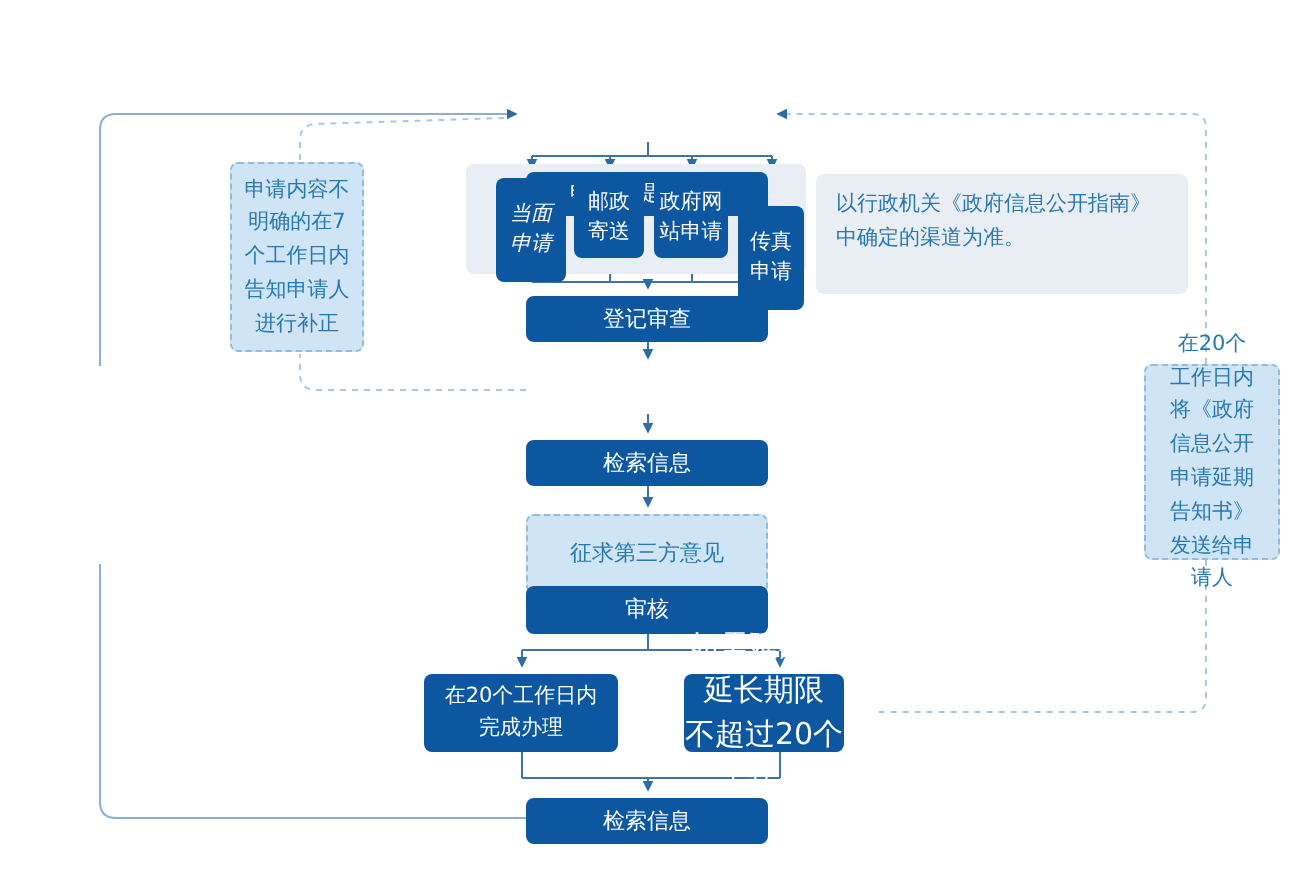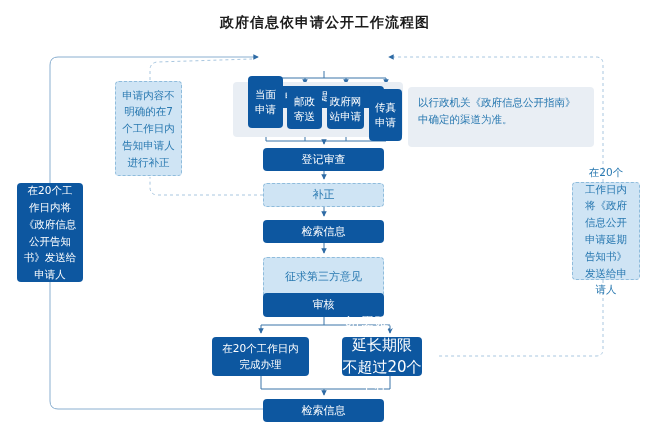--- a/index.html
+++ b/index.html
@@ -28,24 +28,24 @@
     border:1px dashed var(--c-box_border,#8fbcdc);
     color:var(--c-note_text,#2878b0);
     border-radius:4px;font-size:11px;
   }
   .panel{
     position:absolute;z-index:1;background:var(--c-panel,#e9eef4);border-radius:4px;
   }
   
   #apply      {left:263px;top:49px; width:121px;height:22px;margin-top:37px;}
   #channels-panel{left:233px;top:82px;width:170px;height:55px;}
-  #m1         {left:248px;top:76px;width:35px;height:52px;font-size:10.5px;}
+  #m1         {left:248px;top:89px;width:35px;height:52px;font-size:10.5px;font-style:italic;}
   #m2         {left:287px;top:89px;width:35px;height:40px;font-size:10.5px;}
   #m3         {left:327px;top:89px;width:37px;height:40px;font-size:10.5px;}
-  #m4         {left:369px;top:89px;width:33px;height:52px;font-size:10.5px;}
+  #m4         {left:369px;top:103px;width:33px;height:52px;font-size:10.5px;}
   #noteB      {left:408px;top:87px;width:166px;height:46px;z-index:2;
                font-size:10.5px;line-height:1.6;color:var(--c-note_text,#2878b0);
                padding:7px 10px;border-radius:4px;position:absolute;
                background:var(--c-panel,#e9eef4);white-space:pre-line;}
   #register   {left:263px;top:148px;width:121px;height:23px;}
   #correction {left:263px;top:183px;width:121px;height:24px;}
   #search     {left:263px;top:220px;width:121px;height:23px;}
   #third      {left:263px;top:257px;width:121px;height:40px;}
   #review     {left:263px;top:293px;width:121px;height:24px;}
   #complete   {left:212px;top:337px;width:97px;height:39px;font-size:10.5px;}
@@ -56,21 +56,20 @@
   #leftBox    {left:17px;top:183px;width:66px;height:99px;
                font-size:10.5px;line-height:1.6;padding:5px 6px;}
   #rightNote  {left:572px;top:182px;width:68px;height:98px;
                font-size:10.5px;line-height:1.6;padding:6px 12px;}
 </style>
 </head>
 <body>
 
 <div class="stage">
 
-  <div class="title">政府信息依申请公开工作流程图</div>
 
   <svg class="wires" viewBox="0 0 650 437" fill="none">
     <defs>
       <marker id="arr" viewBox="0 0 10 10" refX="8.5" refY="5" markerWidth="5.5" markerHeight="5.5" orient="auto-start-reverse">
         <path d="M0 0 L10 5 L0 10 z" fill="#2e6ba5"></path>
       </marker>
     </defs>
 
     <g stroke="#3a74a8" stroke-width="1">
       <path d="M324 71 V78 M266 78 H386"></path>
@@ -129,29 +128,27 @@
 寄送</div>
   <div class="node dark" id="m3">政府网
 站申请</div>
   <div class="node dark" id="m4">传真
 申请</div>
 
   <div id="noteB">以行政机关《政府信息公开指南》
 中确定的渠道为准。</div>
 
   <div class="node dark" id="register">登记审查</div>
-  <div class="node light-dashed" id="correction">补正</div>
   <div class="node dark" id="search">检索信息</div>
   <div class="node light-dashed" id="third">征求第三方意见</div>
   <div class="node dark" id="review">审核</div>
 
   <div class="node dark" id="complete">在20个工作日内
 完成办理</div>
   <div class="node dark" id="extend">如需延期，延长期限
 不超过20个工作日</div>
 
   <div class="node dark" id="reply">检索信息</div>
 
   <div class="node light-dashed" id="leftNote">申请内容不明确的在7个工作日内告知申请人进行补正</div>
-  <div class="node dark" id="leftBox">在20个工作日内将《政府信息公开告知书》发送给申请人</div>
   <div class="node light-dashed" id="rightNote">在20个工作日内将《政府信息公开申请延期告知书》发送给申请人</div>
 
 </div>
 
 </body></html>

